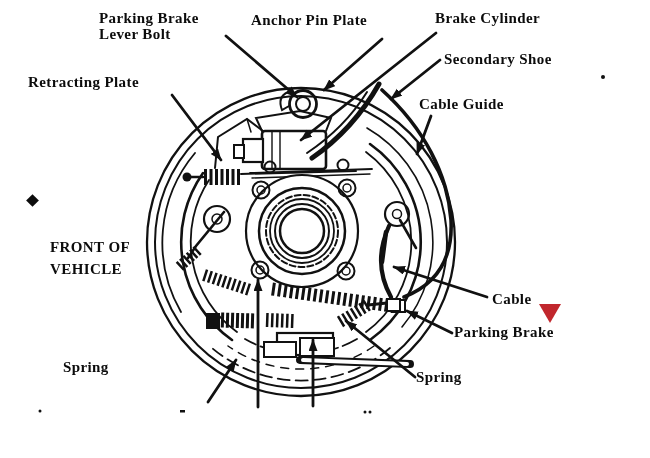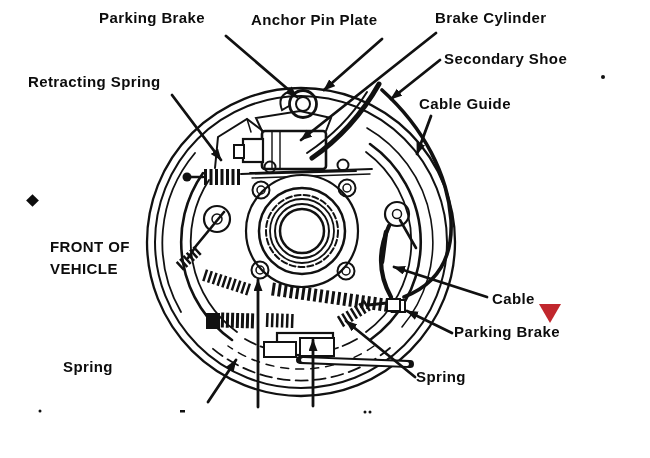--- a/index.html
+++ b/index.html
@@ -1,18 +1,18 @@
 <!DOCTYPE html>
 <html><head>
 <meta charset="utf-8">
 <style>
   html,body{margin:0;padding:0;background:#fff;}
   #stage{
     position:relative;width:650px;height:458px;background:#ffffff;overflow:hidden;
-    font-family:Liberation Sans, sans-serif;
+    font-family:Liberation Serif, serif;
   }
   #art{position:absolute;left:0;top:0;width:650px;height:458px;}
   .lbl{
     position:absolute;color:#0c0c0c;font-size:15px;font-weight:bold;
     letter-spacing:0.4px;line-height:16px;white-space:nowrap;
   }
   .lbl .ln{display:block;}
   .front-block{line-height:22px;margin-top:44px;}
   .diamond{
     position:absolute;width:9px;height:9px;background:#0c0c0c;
@@ -155,40 +155,41 @@
       <circle cx="603" cy="77" r="2"></circle>
       <rect x="180" y="410" width="5" height="2.5"></rect>
       <circle cx="365" cy="412" r="1.5"></circle>
       <circle cx="370" cy="412" r="1.5"></circle>
       <circle cx="40" cy="411" r="1.5"></circle>
     </g>
   </svg>
 
   <div class="lbl" style="left:99px;top:10px">
     <span class="ln">Parking Brake</span>
+    <span class="ln">Lever Bolt</span>
   </div>
 
   <div class="lbl" style="left:251px;top:12px">
     <span class="ln">Anchor Pin Plate</span>
   </div>
 
   <div class="lbl" style="left:435px;top:10px">
     <span class="ln">Brake Cylinder</span>
   </div>
 
   <div class="lbl" style="left:444px;top:51px">
     <span class="ln">Secondary Shoe</span>
   </div>
 
   <div class="lbl" style="left:419px;top:96px">
     <span class="ln">Cable Guide</span>
   </div>
 
   <div class="lbl" style="left:28px;top:74px">
-    <span class="ln">Retracting Spring</span>
+    <span class="ln">Retracting Plate</span>
   </div>
 
   <span class="diamond" style="left:28px;top:196px"></span>
   <div class="lbl front-block" style="left:50px;top:192px">
     <span class="ln">FRONT OF</span>
     <span class="ln">VEHICLE</span>
   </div>
 
   <div class="lbl" style="left:63px;top:359px">
     <span class="ln">Spring</span>

